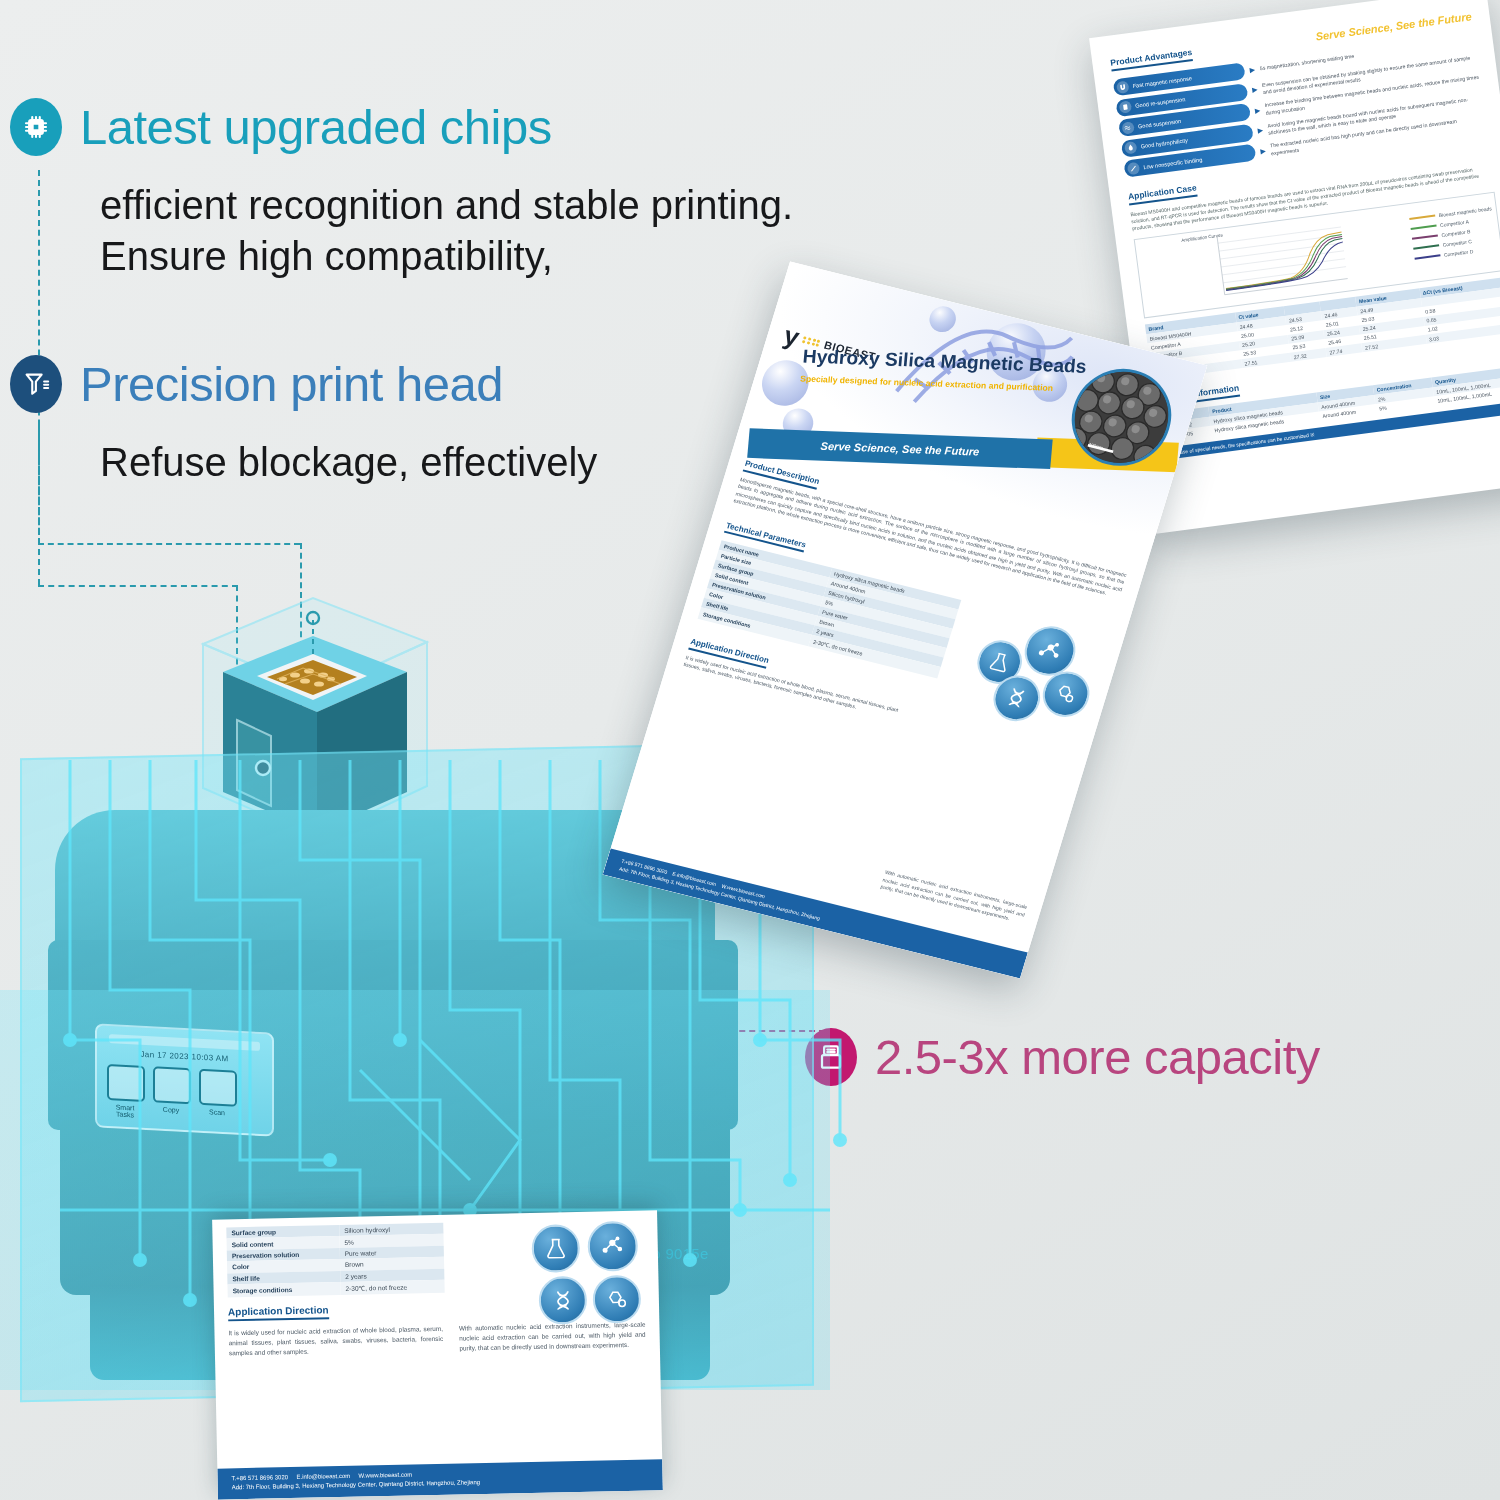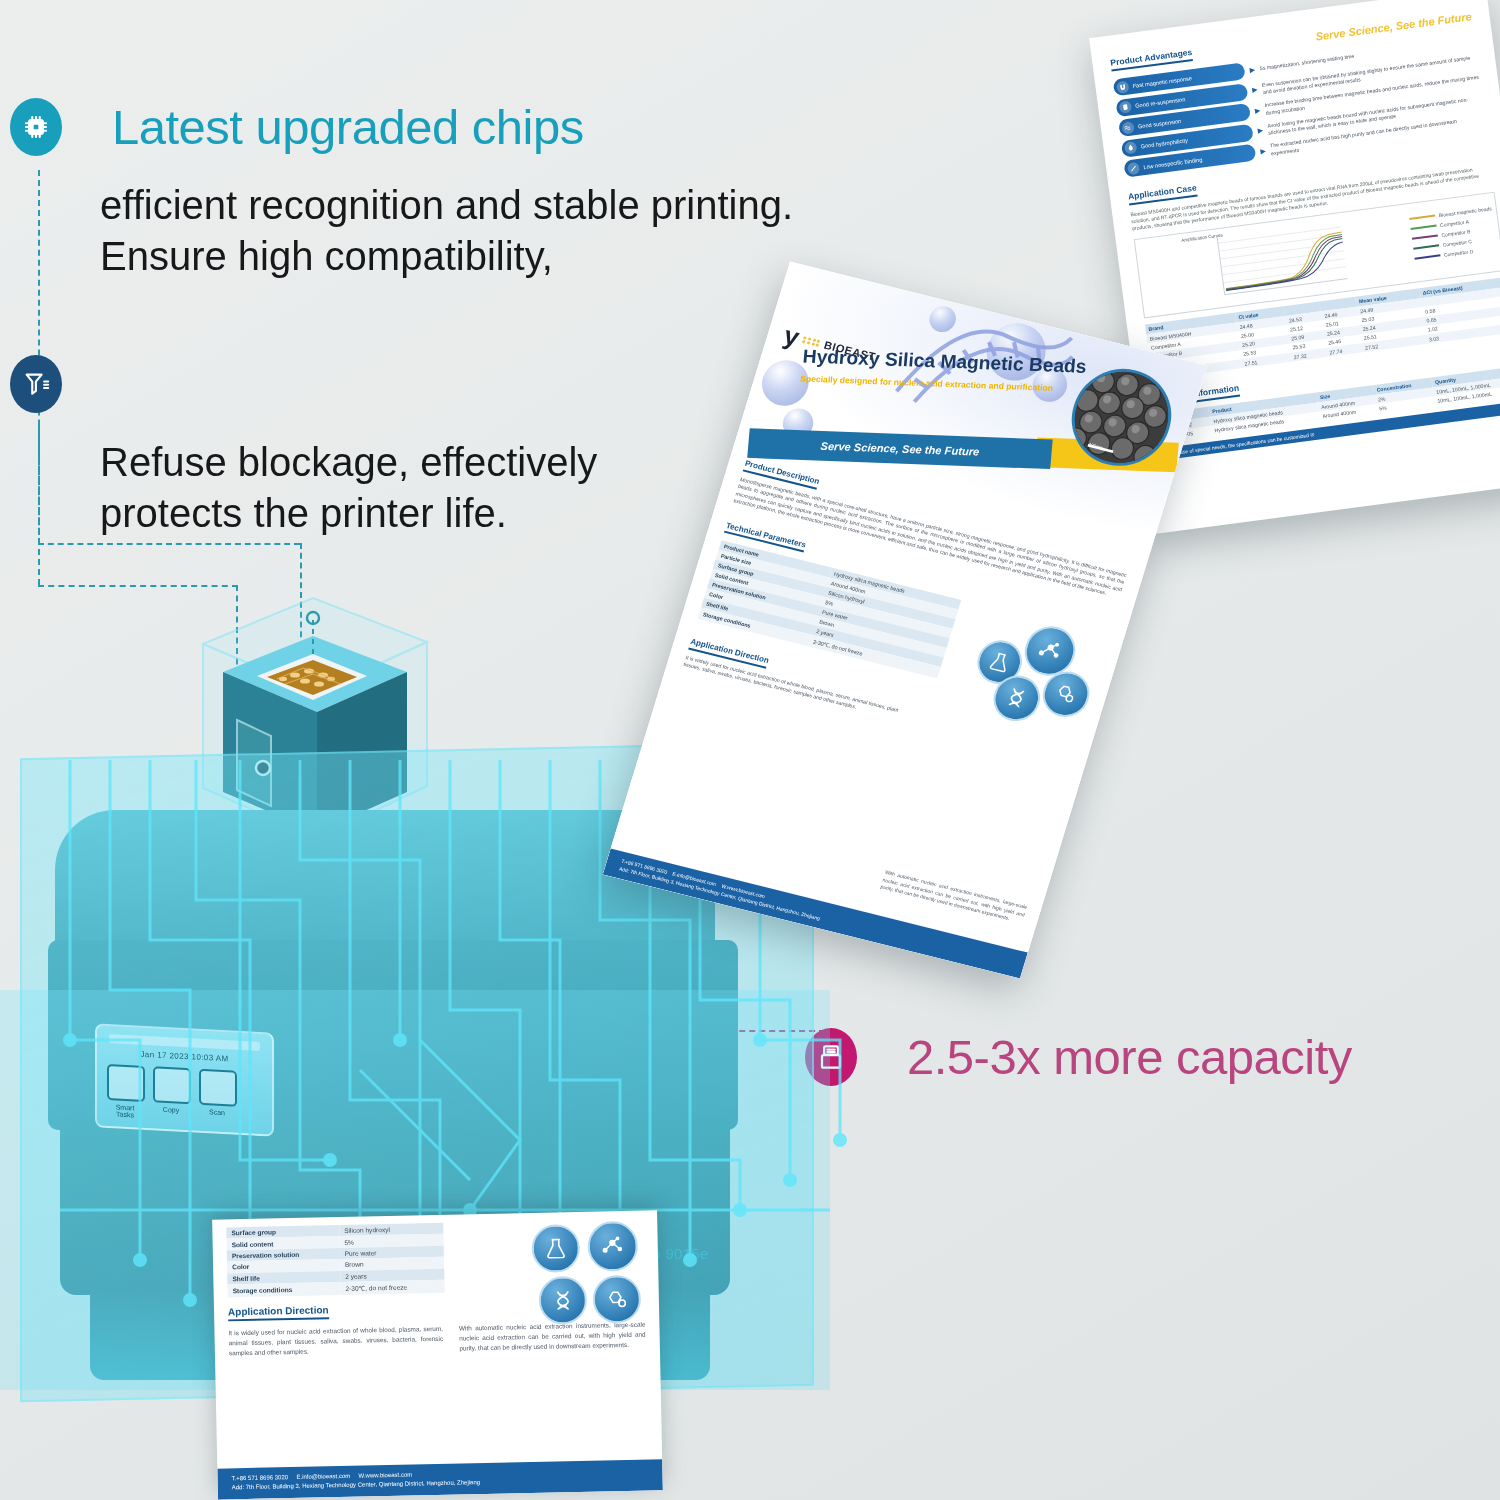--- a/index.html
+++ b/index.html
@@ -21,21 +21,21 @@
   .dash-pink-h{border-top:2px dashed #b8176a;}
 
   
   .feature{position:absolute;}
   .f-head{display:flex;align-items:center;gap:18px;}
   .badge{
     width:52px;height:58px;border-radius:50%;
     display:flex;align-items:center;justify-content:center;flex:0 0 auto;
   }
   .badge svg{width:30px;height:30px;}
-  .f-title{font-size:49px;font-weight:400;letter-spacing:-.5px;line-height:1;margin-left:32px;}
+  .f-title{font-size:49px;font-weight:400;letter-spacing:-.5px;line-height:1;}
   .f-body{font-size:40px;color:#17181a;line-height:1.28;margin-top:24px;font-weight:400;}
   .f-body div{white-space:nowrap;}
 
   
   .printer-wrap{position:absolute;left:0;top:740px;width:880px;height:760px;}
   .ptop{
     position:absolute;left:55px;top:70px;width:660px;height:150px;
     background:linear-gradient(180deg,#58b9c9 0%,#3e98ab 100%);
     border-radius:60px 60px 18px 18px;
   }
@@ -231,24 +231,24 @@
   </div>
 
   <div class="feature" style="left:10px;top:355px;">
     <div class="f-head">
       <div class="badge" style="background:#1d4f7c;">
         <svg viewBox="0 0 24 24" fill="none" stroke="#fff" stroke-width="1.7" stroke-linejoin="round">
           <path d="M4.5 4.5h12l-4.6 5.6v7.4l-2.9 2.3v-9.7z" fill="none"></path>
           <path d="M18.5 10h3.2M18.5 12.6h3.2M18.5 15.2h3.2" stroke-linecap="round"></path>
         </svg>
       </div>
+      <div class="f-title" style="color:#3b7fba;">Precision print head</div>
     </div>
     <div class="f-body" style="margin-left:90px;">
       <div>Refuse blockage, effectively</div>
-      <div>protects the printer life.</div>
     </div>
   </div>
 
   <div class="feature" style="left:805px;top:1028px;">
     <div class="f-head">
       <div class="badge" style="background:#c2186f;">
         <svg viewBox="0 0 24 24" fill="none" stroke="#fff" stroke-width="1.8">
           <rect x="6.5" y="3.5" width="11" height="6.5" rx="1" fill="none"></rect>
           <path d="M9 6h6M9 8h6" stroke-linecap="round"></path>
           <rect x="4.8" y="10.5" width="14.4" height="10" rx="1.2" fill="none"></rect>

